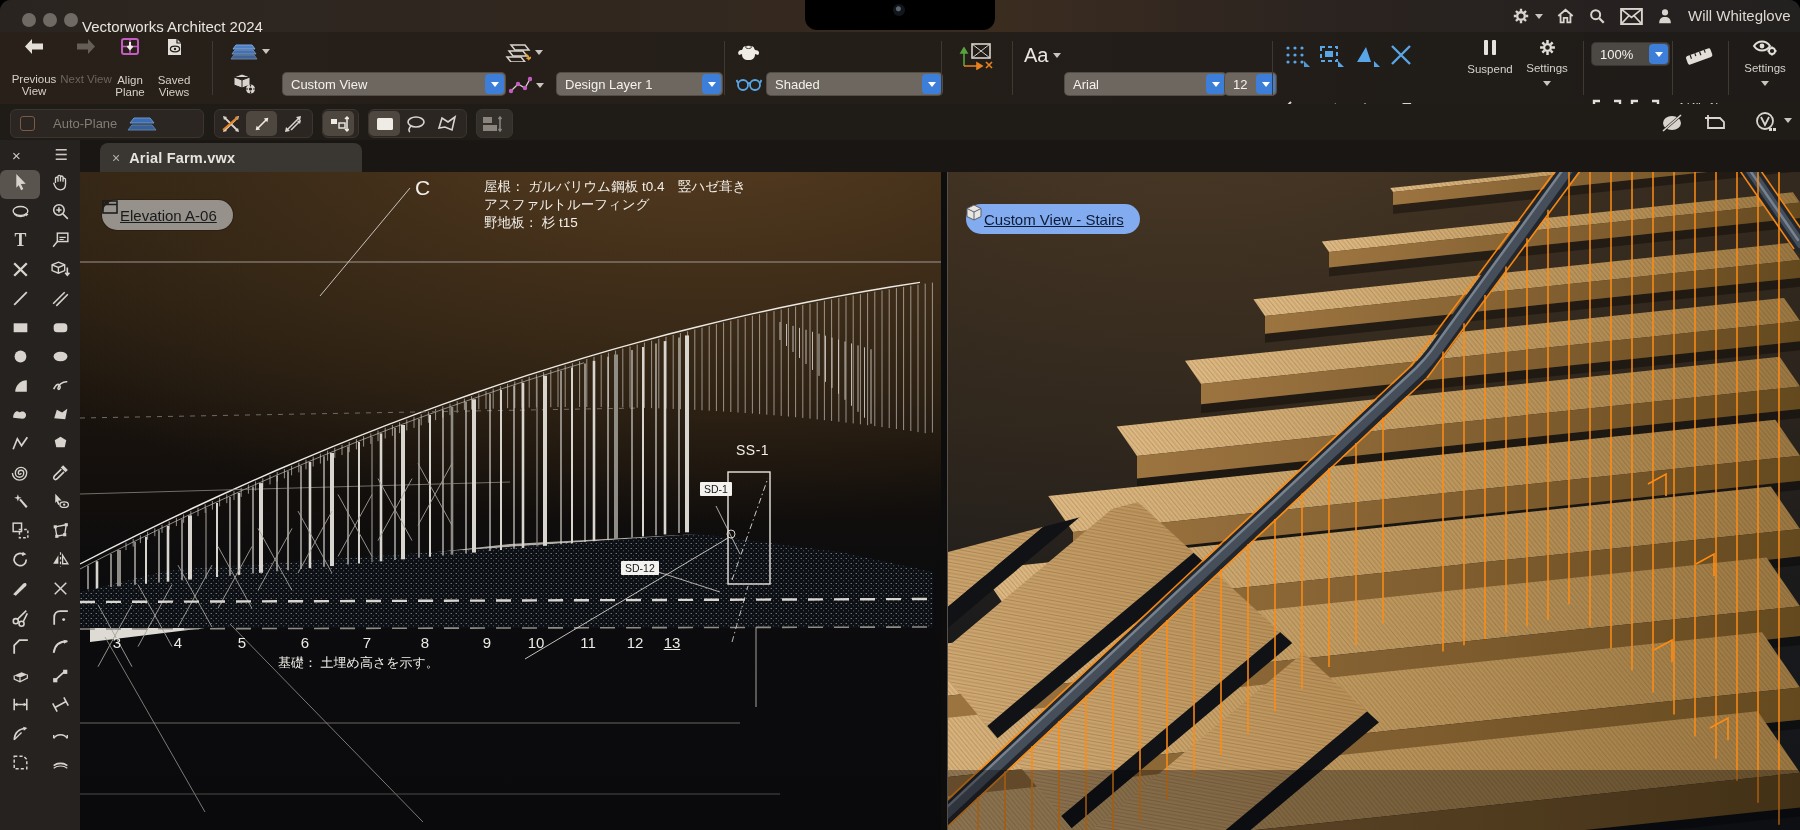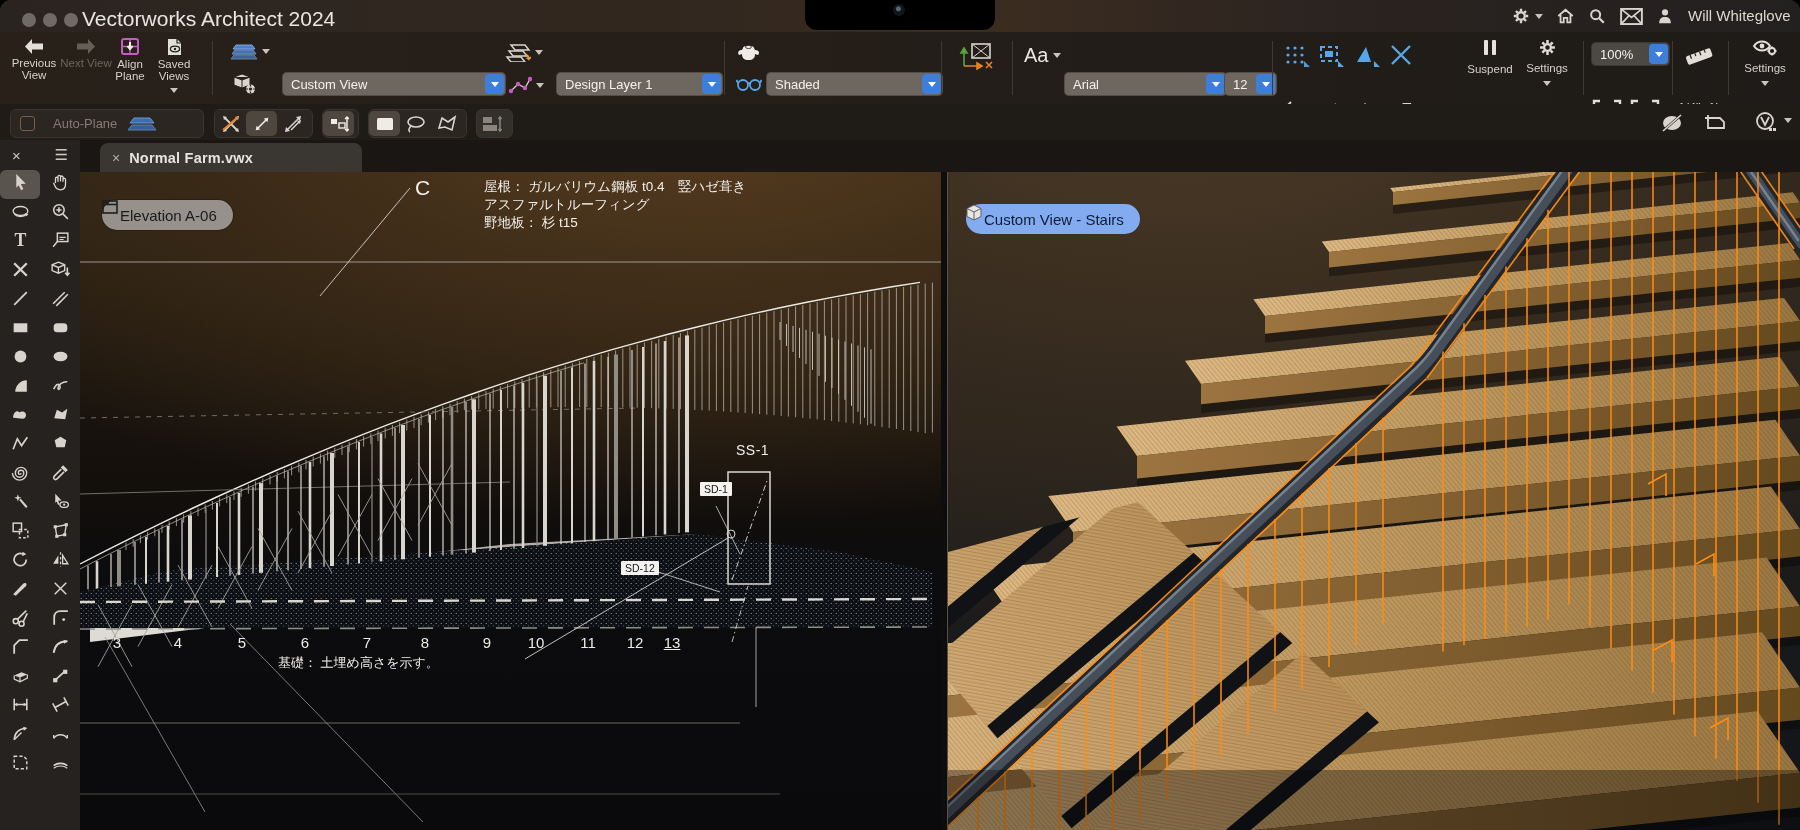--- a/index.html
+++ b/index.html
@@ -6,34 +6,34 @@
   body{width:1800px;height:830px;position:relative;overflow:hidden;
        font-family:"Liberation Sans",sans-serif;color:#d9d4cd;
        -webkit-font-smoothing:antialiased;}
   .window{position:absolute;inset:0;border-radius:11px 11px 0 0;overflow:hidden;
           background:#1e1a17;}
 
   
   .titlebar{position:absolute;left:0;top:0;width:1800px;height:32px;
     background:linear-gradient(90deg,#2a2420 0%,#33281f 40%,#3b2c20 56%,#2a2320 75%,#232020 100%);}
   .tl{position:absolute;top:13px;width:14px;height:14px;border-radius:50%;background:#6f6a64;}
-  .win-title{position:absolute;left:82px;top:7px;font-size:21px;color:#e9e5df;}
+  .win-title{position:absolute;left:82px;top:18px;font-size:15px;color:#e9e5df;}
   .notch{position:absolute;left:805px;top:0;width:190px;height:30px;background:#000;
          border-radius:0 0 12px 12px;}
   .cam{position:absolute;left:88px;top:4px;width:12px;height:12px;border-radius:50%;
        background:radial-gradient(circle at 45% 40%,#5a6570 0 2px,#11161c 3px);}
   .tb-ico{position:absolute;top:6px;height:20px;display:flex;align-items:center;cursor:default;}
   .user-name{position:absolute;left:1688px;top:7px;font-size:15px;color:#ddd8d1;}
 
   
   .toolbar{position:absolute;left:0;top:32px;width:1800px;height:72px;
     background:linear-gradient(90deg,#282019 0%,#241e19 50%,#1e1b18 100%);}
   .vdiv{position:absolute;top:9px;bottom:9px;width:1px;background:#3f3932;}
   .navbtn{position:absolute;top:6px;width:52px;text-align:center;font-size:11.5px;line-height:12px;color:#d6d1ca;}
-  .navbtn .nlab{margin-top:0;}
+  .navbtn .nlab{margin-top:16px;}
   .navbtn.disabled{color:#6b655e;}
   .dd{position:absolute;height:24px;background:#6e6760;border-radius:5px;display:flex;
       align-items:center;font-size:13px;color:#f4f1ec;padding-left:9px;
       box-shadow:inset 0 0 0 1px rgba(0,0,0,.25);}
   .dd .chev{position:absolute;right:2px;top:2px;bottom:2px;width:19px;border-radius:4px;
       background:#3d7ed8;display:flex;align-items:center;justify-content:center;}
   .dd .chev::after{content:"";border-left:4px solid transparent;border-right:4px solid transparent;
       border-top:5px solid #fff;}
   .dd.plain .chev{background:transparent;}
   .dd.plain .chev::after{border-top-color:#d8d3cc;}
@@ -78,21 +78,21 @@
                 radial-gradient(1300px 560px at 72% -8%,#5a3e21 0%,#3a2a17 38%,rgba(20,16,12,0) 72%),
                 linear-gradient(180deg,#2e2314 0%,#1c150e 28%,#100d0b 48%,#090a0d 62%,#07080b 100%);}
   .vsplit{position:absolute;left:861px;top:0;width:6px;height:658px;background:#0d0d0d;
      border-right:1px solid #55504a;}
   .view-right{position:absolute;left:868px;top:0;width:852px;height:658px;overflow:hidden;
      background:radial-gradient(1500px 760px at 28% -12%,#4c3a26 0%,#33291e 40%,rgba(24,22,22,0) 75%),
                 linear-gradient(180deg,#2c241c 0%,#211e1c 40%,#16181b 78%,#121419 100%);}
   .view-left svg,.view-right svg{position:absolute;left:0;top:0;}
 
   .badge{position:absolute;height:30px;border-radius:16px;display:flex;align-items:center;
-     padding:0 16px 0 10px;font-size:15px;z-index:3;}
+     padding:0 16px 0 10px;font-size:15px;z-index:3;text-decoration:underline;}
   .badge-gray{left:22px;top:28px;background:#96928b;color:#191a1b;box-shadow:0 0 0 1px rgba(0,0,0,.2);}
   .badge-blue{left:18px;top:32px;background:#82abf0;color:#0e1c36;}
   .badge .bi{margin-right:8px;display:flex;}
 
   .ann{position:absolute;color:#f2efe9;z-index:2;}
   .ann-letter{left:335px;top:4px;font-size:21px;}
   .ann-l1{left:404px;top:6px;font-size:13.5px;}
   .ann-l2{left:404px;top:24px;font-size:13.5px;font-family:Liberation Serif, serif;}
   .ann-l3{left:404px;top:42px;font-size:13.5px;}
   .lbl-ss1{left:656px;top:270px;font-size:14px;letter-spacing:.5px;}
@@ -837,21 +837,21 @@
               <path d="M3.5 13 A9 7 0 0 1 16.5 13" fill="none" stroke="#d8d3cc" stroke-width="1.6"></path>
               <path d="M3.5 15.5 A9 7 0 0 1 16.5 15.5" fill="none" stroke="#d8d3cc" stroke-width="1.1"></path>
             </svg></span>
         </div>
       </div>
   </div>
 
   <div class="tabbar">
     <div class="tab">
       <span class="x">×</span>
-      <span class="t">Normal Farm.vwx</span>
+      <span class="t">Arial Farm.vwx</span>
     </div>
   </div>
 
   <div class="canvas">
 
     <div class="view-left">
       <svg id="elev-svg" width="861" height="658" viewBox="0 0 861 658">
           <defs>
             <pattern id="stip" width="5" height="5" patternUnits="userSpaceOnUse">
               <rect width="5" height="5" fill="#0d1014"></rect>

